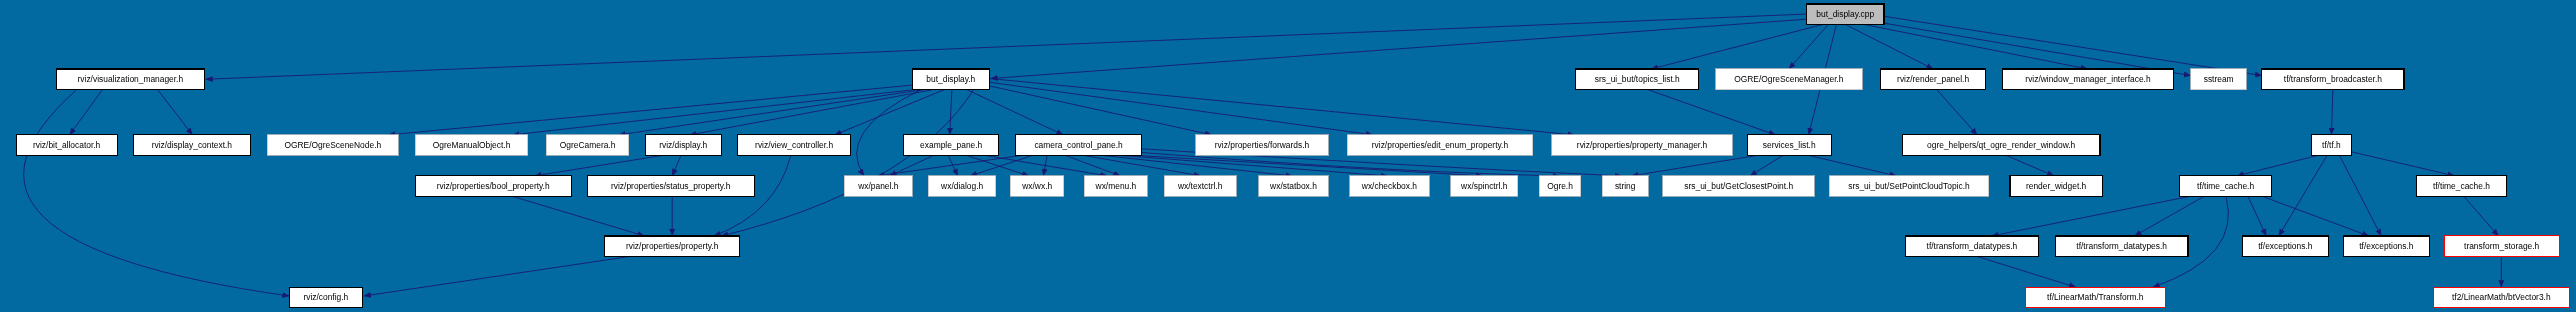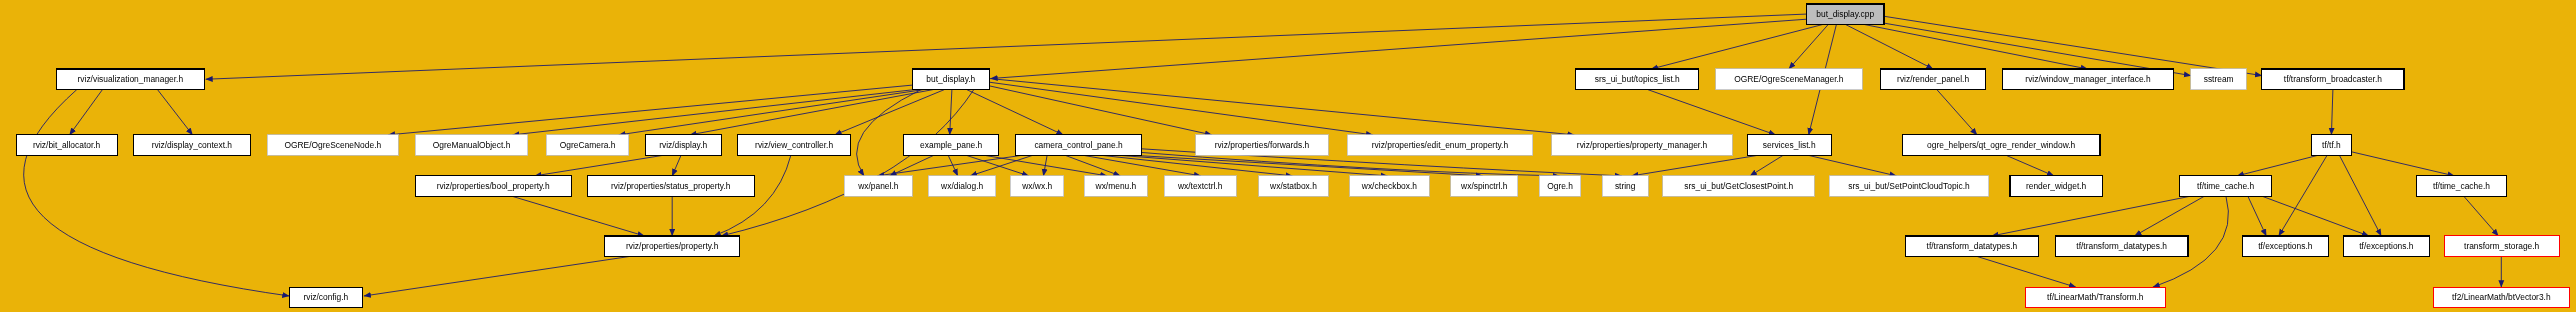--- a/index.html
+++ b/index.html
@@ -5,21 +5,21 @@
   html, body {
     margin: 0;
     padding: 0;
     background: #ffffff;
     font-family: "Liberation Sans", "DejaVu Sans", sans-serif;
   }
   #graph-wrap {
     position: relative;
     width: 2576px;
     height: 313px;
-    background: #eab308;
+    background: #0369a1;
     overflow: hidden;
   }
   svg text {
     font-family: "Liberation Sans", "DejaVu Sans", sans-serif;
     font-size: 11.5px;
     fill: #000000;
   }
   svg path.edge {
     fill: none;
     stroke-width: 1.2;

